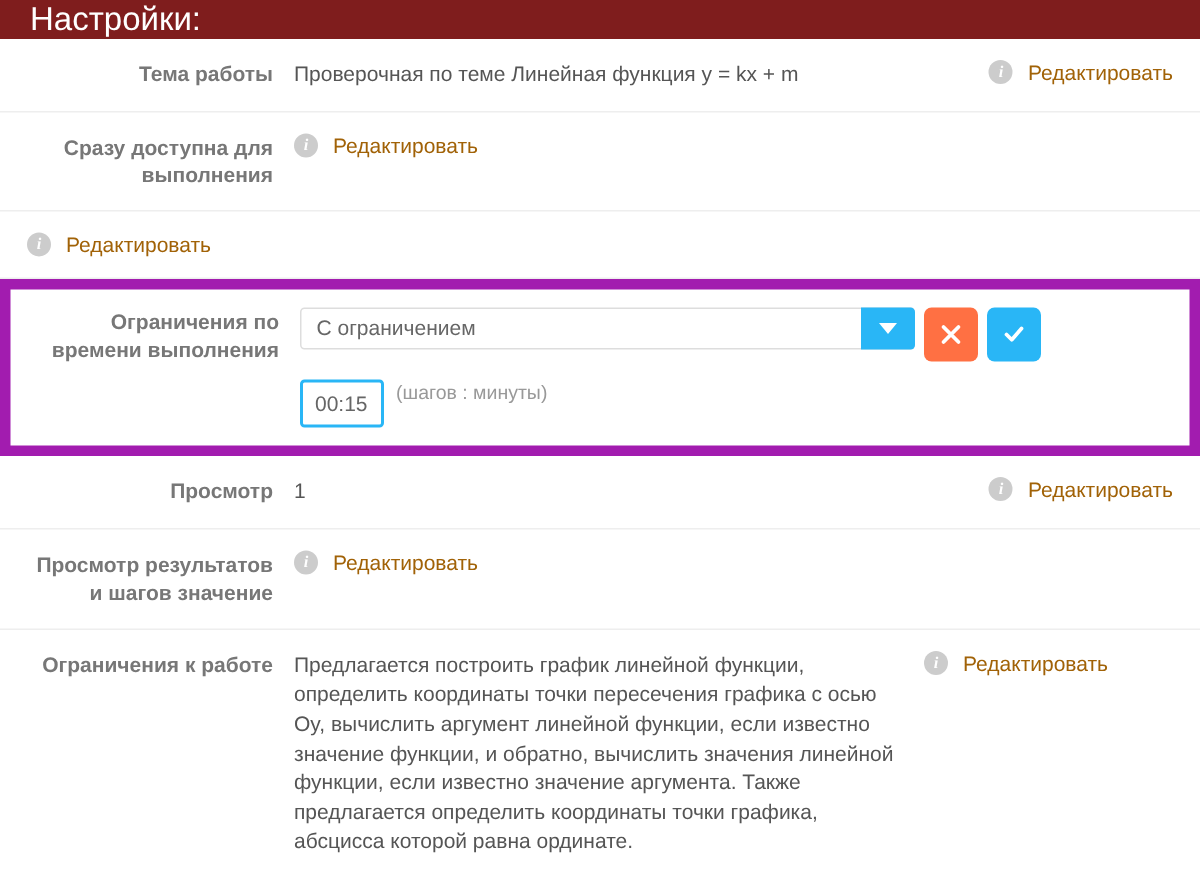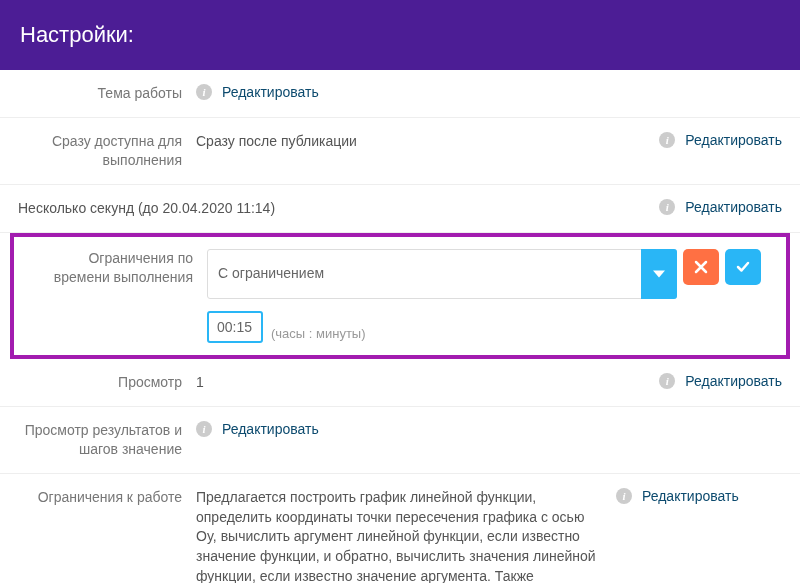--- a/index.html
+++ b/index.html
@@ -6,47 +6,48 @@
   body {
     font-family: -apple-system, BlinkMacSystemFont, "Segoe UI", Arial, sans-serif;
     background: #fff;
     width: 800px;
     height: 583px;
     overflow: hidden;
     font-size: 14px;
     color: #555;
   }
   .header {
-    background: #4c1d95;
+    background: #7f1d1d;
     color: #fff;
-    padding: 22px 20px;
+    padding: 0 20px;
     font-size: 22px;
     font-weight: 300;
   }
   .settings {
     padding: 0;
   }
   .row {
     display: flex;
     align-items: flex-start;
     padding: 14px 18px;
     border-bottom: 1px solid #eee;
   }
   .row.highlighted {
-    border: 4px solid #a21caf;
+    border: 7px solid #a21caf;
     padding: 12px 15px;
-    margin: 0 10px;
+    margin: 0 0;
   }
   .label-col {
     width: 178px;
     flex: 0 0 178px;
     text-align: right;
     padding-right: 14px;
     color: #777;
     line-height: 1.35;
+    font-weight: bold;
   }
   .value-col {
     flex: 1;
     color: #555;
     line-height: 1.4;
     padding-right: 8px;
   }
   .actions-col {
     flex: 0 0 auto;
     display: flex;
@@ -61,29 +62,29 @@
     color: #fff;
     display: inline-flex;
     align-items: center;
     justify-content: center;
     font-size: 11px;
     font-weight: bold;
     font-style: italic;
     font-family: Georgia, serif;
   }
   .edit-link {
-    color: #0c4a6e;
+    color: #a16207;
     font-size: 14px;
     cursor: pointer;
   }
   .select-box {
     border: 1px solid #ddd;
     border-radius: 3px;
-    padding: 14px 10px;
-    width: 470px;
+    padding: 3px 10px;
+    width: 410px;
     display: inline-block;
     position: relative;
     color: #666;
   }
   .dropdown-btn {
     position: absolute;
     right: -1px;
     top: -1px;
     bottom: -1px;
     width: 36px;
@@ -108,21 +109,21 @@
     align-items: center;
     justify-content: center;
     cursor: pointer;
   }
   .btn-cancel { background: #ff7043; }
   .btn-confirm { background: #29b6f6; }
   .icon-btn svg { fill: #fff; stroke: #fff; }
   .time-row {
     margin-top: 12px;
     display: flex;
-    align-items: flex-end;
+    align-items: flex-start;
     gap: 8px;
   }
   .time-input {
     border: 2px solid #29b6f6;
     border-radius: 3px;
     padding: 6px 8px;
     width: 56px;
     font-size: 14px;
     color: #666;
     text-align: left;
@@ -137,37 +138,36 @@
 </style>
 </head>
 <body>
 
 <div class="header">Настройки:</div>
 
 <div class="settings">
 
   <div class="row">
     <div class="label-col">Тема работы</div>
+    <div class="value-col">Проверочная по теме Линейная функция y = kx + m</div>
     <div class="actions-col">
       <span class="info-icon">i</span>
       <span class="edit-link">Редактировать</span>
     </div>
   </div>
 
   <div class="row">
     <div class="label-col">Сразу доступна для выполнения</div>
-    <div class="value-col">Сразу после публикации</div>
-    <div class="actions-col">
-      <span class="info-icon">i</span>
-      <span class="edit-link">Редактировать</span>
-    </div>
-  </div>
-
-  <div class="row">
-    <div class="value-col">Несколько секунд (до 20.04.2020 11:14)</div>
+    <div class="actions-col">
+      <span class="info-icon">i</span>
+      <span class="edit-link">Редактировать</span>
+    </div>
+  </div>
+
+  <div class="row">
     <div class="actions-col">
       <span class="info-icon">i</span>
       <span class="edit-link">Редактировать</span>
     </div>
   </div>
 
   <div class="row highlighted">
     <div class="label-col">Ограничения по времени выполнения</div>
     <div class="value-col">
       <div class="btn-row">
@@ -185,21 +185,21 @@
             </svg>
         </div>
         <div class="icon-btn btn-confirm">
           <svg width="16" height="16" viewBox="0 0 16 16">
               <path d="M3 8 L6.5 11.5 L13 4" stroke-width="2.5" stroke-linecap="round" stroke-linejoin="round" fill="none"></path>
             </svg>
         </div>
       </div>
       <div class="time-row">
         <input class="time-input" value="00:15" style="">
-        <span class="time-hint">(часы : минуты)</span>
+        <span class="time-hint">(шагов : минуты)</span>
       </div>
     </div>
   </div>
 
   <div class="row">
     <div class="label-col">Просмотр</div>
     <div class="value-col">1</div>
     <div class="actions-col">
       <span class="info-icon">i</span>
       <span class="edit-link">Редактировать</span>

